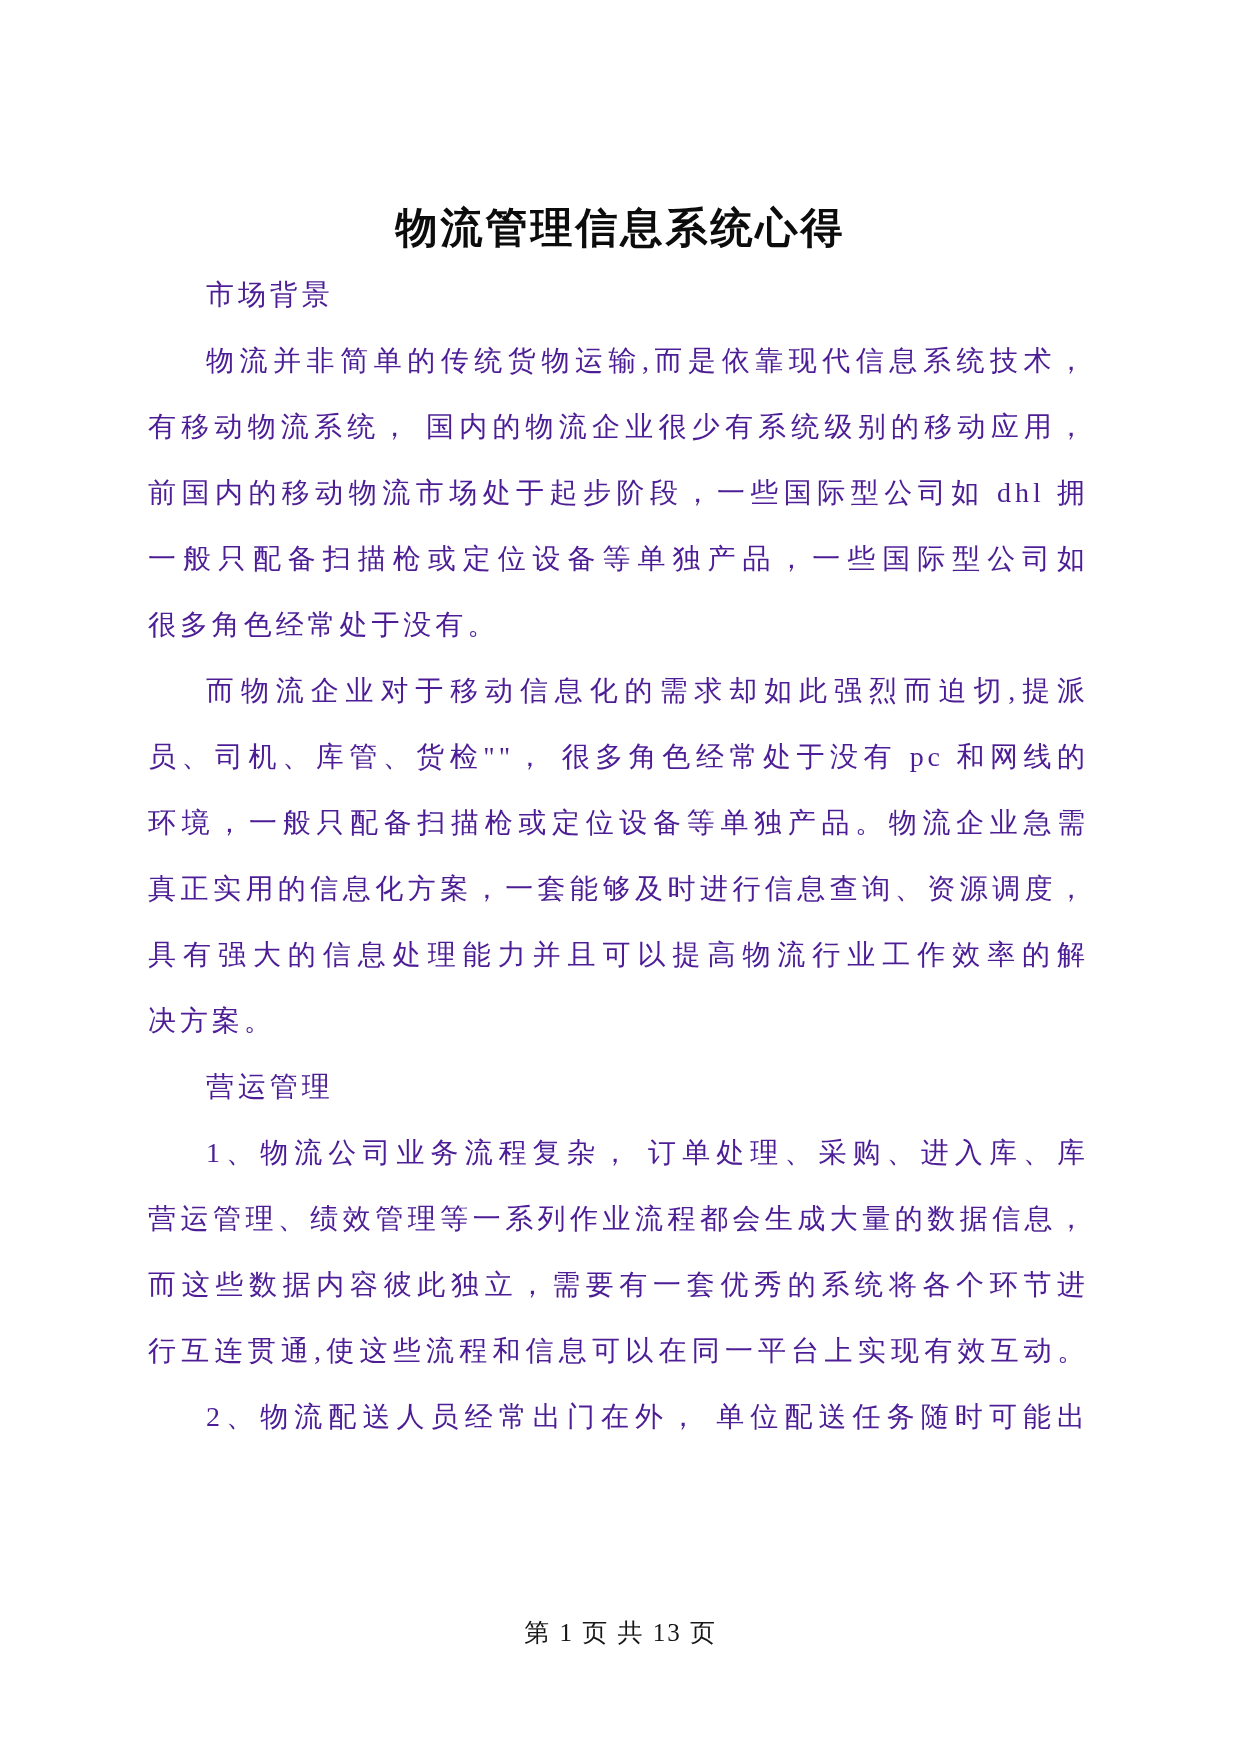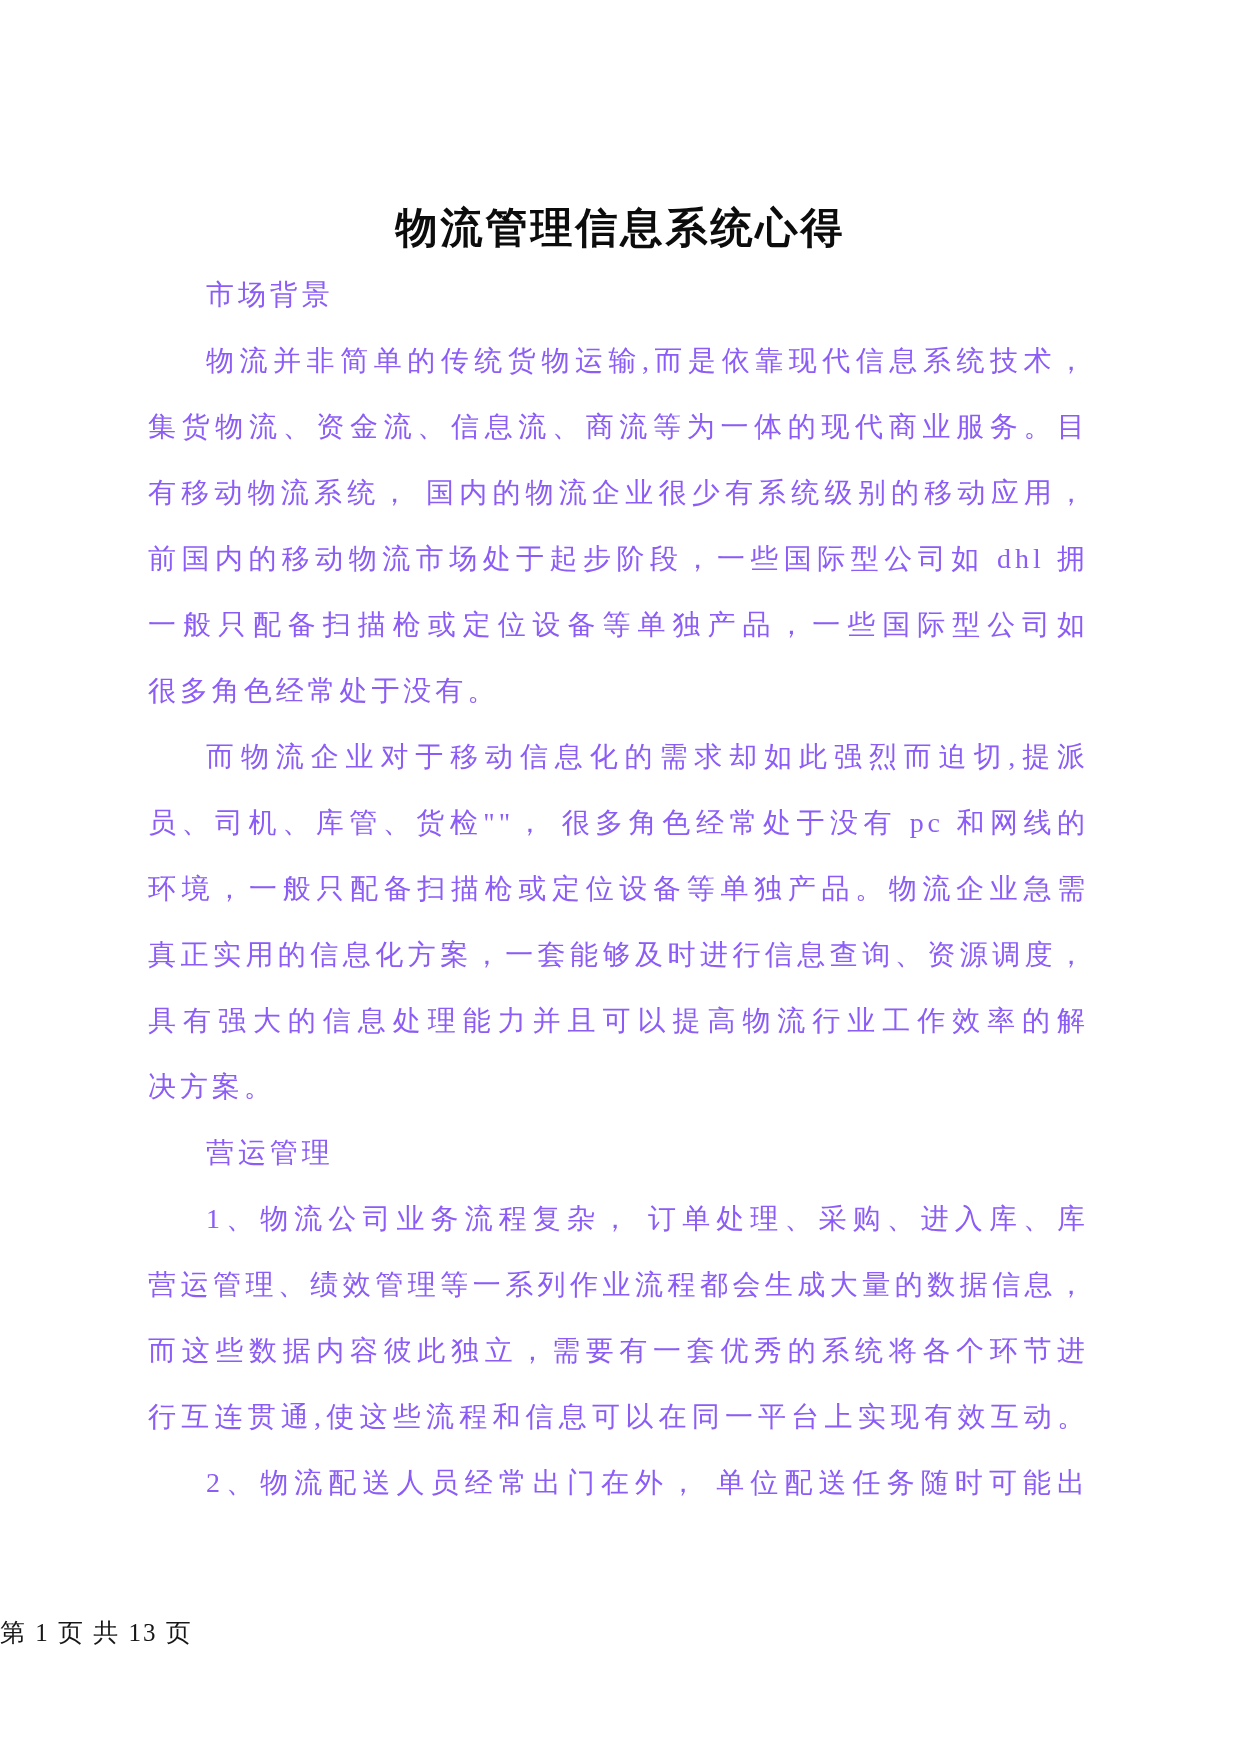--- a/index.html
+++ b/index.html
@@ -28,21 +28,21 @@
     color: #0c0c0c;
     white-space: nowrap;
   }
   .doc-body {
     position: absolute;
     top: 262px;
     left: 148px;
     width: 941px;
     font-family: "Liberation Serif", serif;
     font-size: 28px;
-    color: #8b5cf6;
+    color: #4c1d95;
   }
   .line {
     height: 66px;
     line-height: 66px;
     letter-spacing: 0.14em;
     white-space: nowrap;
     overflow: visible;
   }
   .line.full {
     text-align: justify;
@@ -54,36 +54,36 @@
     text-align: left;
   }
   .line.indent {
     text-indent: 58px;
   }
   .page-footer {
     position: absolute;
     top: 1616px;
     left: 0;
     width: 100%;
+    text-align: center;
     font-family: "Liberation Serif", serif;
     font-size: 25px;
     letter-spacing: 2px;
     color: #161616;
   }
 </style>
 </head>
 <body>
 
 <div class="page">
   <div class="doc-title">物流管理信息系统心得</div>
 
   <div class="doc-body">
       <div class="line short indent">市场背景</div>
       <div class="line full indent">物流并非简单的传统货物运输,而是依靠现代信息系统技术，</div>
-      <div class="line full">集货物流、资金流、信息流、商流等为一体的现代商业服务。目</div>
       <div class="line full">有移动物流系统， 国内的物流企业很少有系统级别的移动应用，</div>
       <div class="line full">前国内的移动物流市场处于起步阶段，一些国际型公司如 dhl 拥</div>
       <div class="line full">一般只配备扫描枪或定位设备等单独产品，一些国际型公司如</div>
       <div class="line short">很多角色经常处于没有。</div>
       <div class="line full indent">而物流企业对于移动信息化的需求却如此强烈而迫切,提派</div>
       <div class="line full">员、司机、库管、货检""， 很多角色经常处于没有 pc 和网线的</div>
       <div class="line full">环境，一般只配备扫描枪或定位设备等单独产品。物流企业急需</div>
       <div class="line full">真正实用的信息化方案，一套能够及时进行信息查询、资源调度，</div>
       <div class="line full">具有强大的信息处理能力并且可以提高物流行业工作效率的解</div>
       <div class="line short">决方案。</div>

